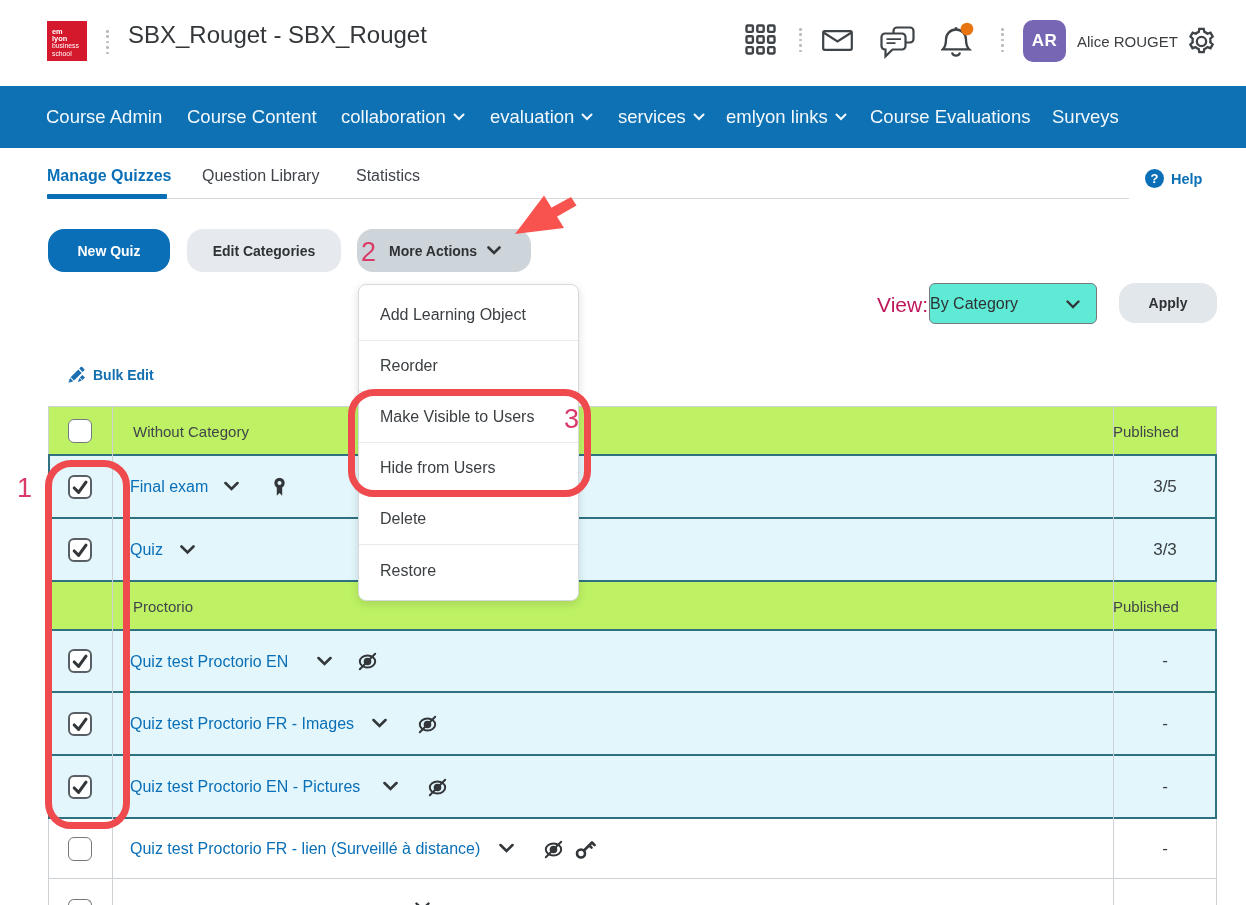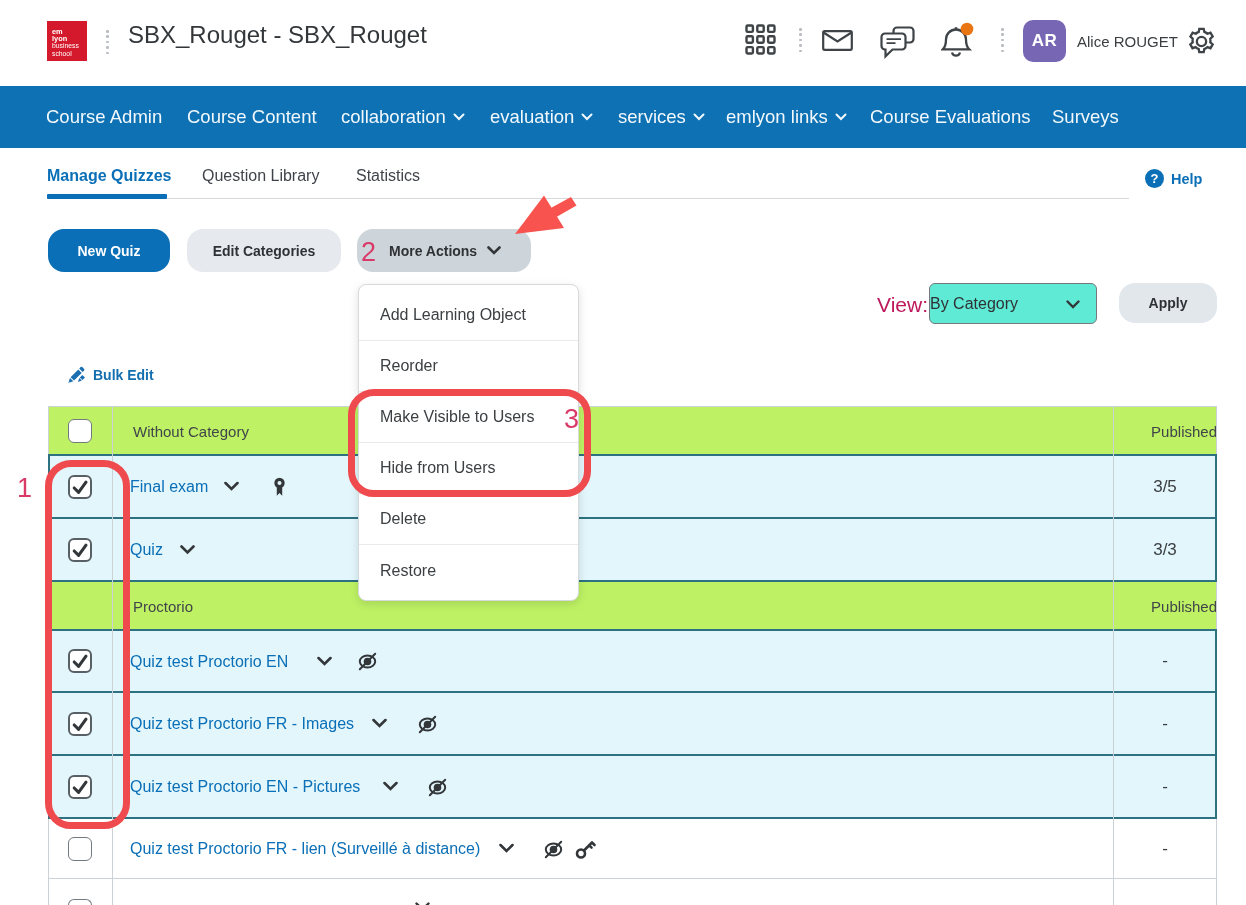--- a/index.html
+++ b/index.html
@@ -42,21 +42,21 @@
 .btn-apply { left:1119px; top:283px; width:98px; height:40px; background:#e2e7ec; color:#2f3235; }
 
 
 .bulk { left:67px; top:365px; display:flex; align-items:center; gap:7px; color:#146fb0; font-weight:bold; font-size:14px; }
 
 
 .row { left:48px; width:1169px; }
 .cat { background:#bef264; }
 .sel { background:#e2f6fc; }
 .cattext { position:absolute; left:85px; top:50%; transform:translateY(-50%); font-size:15px; color:#41454a; }
-.pubh { position:absolute; left:1065px; width:104px; text-align:right; top:50%; transform:translateY(-50%); font-size:15px; color:#41454a; }
+.pubh { position:absolute; left:1065px; width:104px; text-align:left; top:50%; transform:translateY(-50%); font-size:15px; color:#41454a; }
 .pubv { position:absolute; left:1065px; width:104px; text-align:center; top:50%; transform:translateY(-50%); font-size:17px; color:#3c4043; }
 .qname { position:absolute; left:82px; top:50%; transform:translateY(-50%); font-size:16px; color:#0a6fb6; display:flex; align-items:center; white-space:nowrap; }
 .cb { position:absolute; left:20px; top:50%; transform:translateY(-50%); width:24px; height:24px; border-radius:6px; background:#fff; }
 .cb.off { border:1.6px solid #72797f; }
 .cb.on { border:2px solid #596065; }
 .vline { width:1px; background:#ccd1d5; }
 .hline { height:1px; background:#ccd1d5; }
 .tealline { height:2px; background:#2e7180; }
 
 

